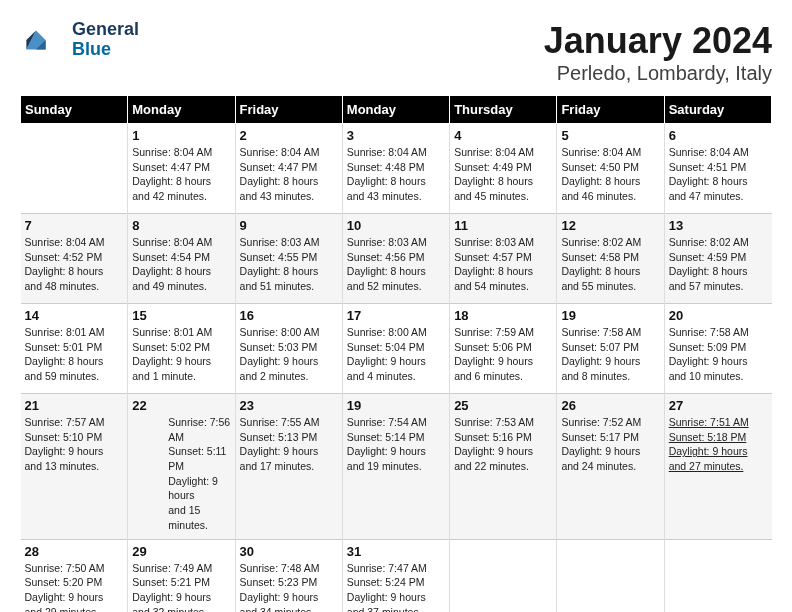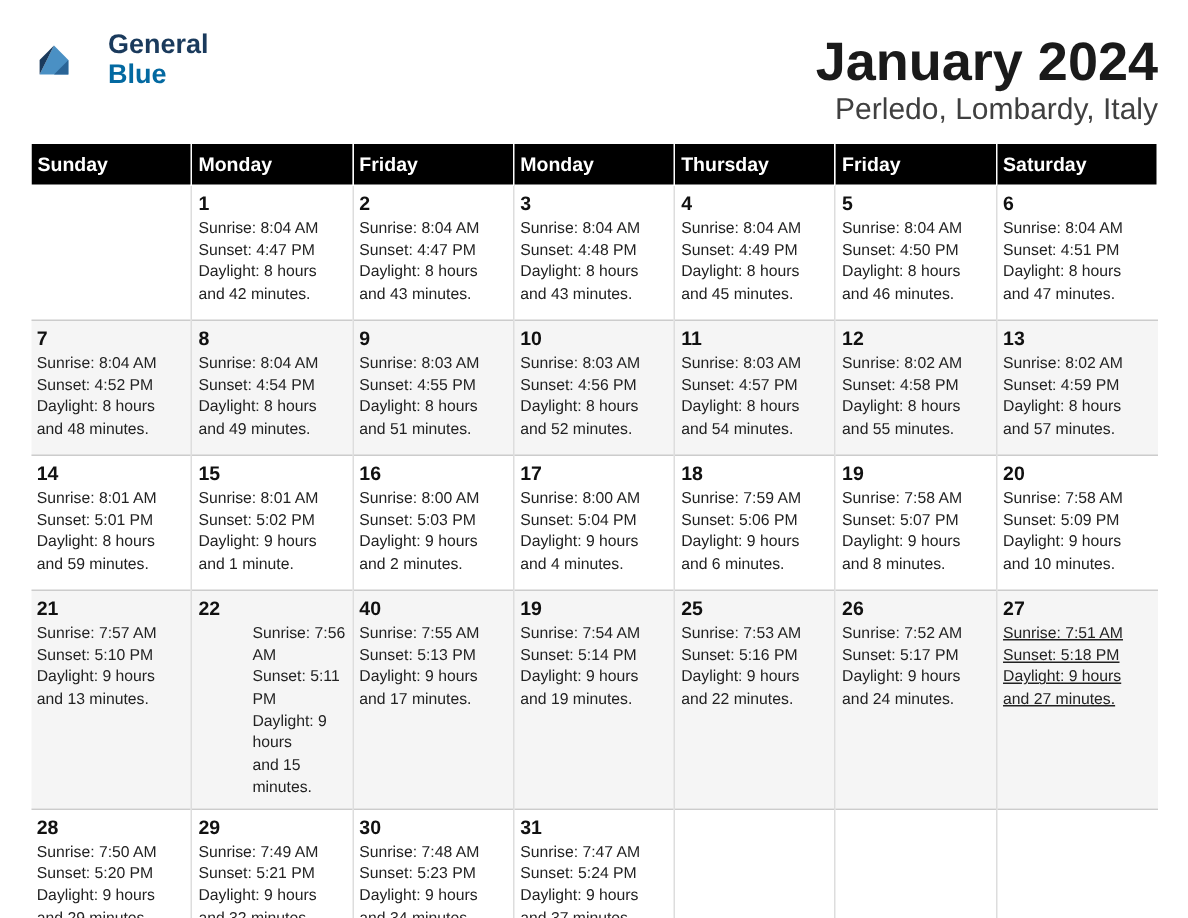--- a/index.html
+++ b/index.html
@@ -288,21 +288,21 @@
 and 13 minutes.</div>
         </td>
         <td>
           <span class="day-num">22</span>
           <div class="day-info" style="white-space: pre-line; margin-left: 36px;">Sunrise: 7:56 AM
 Sunset: 5:11 PM
 Daylight: 9 hours
 and 15 minutes.</div>
         </td>
         <td>
-          <span class="day-num">40</span>
+          <span class="day-num">23</span>
           <div class="day-info" style="white-space: pre-line;">Sunrise: 7:55 AM
 Sunset: 5:13 PM
 Daylight: 9 hours
 and 17 minutes.</div>
         </td>
         <td>
           <span class="day-num">19</span>
           <div class="day-info" style="white-space: pre-line;">Sunrise: 7:54 AM
 Sunset: 5:14 PM
 Daylight: 9 hours

